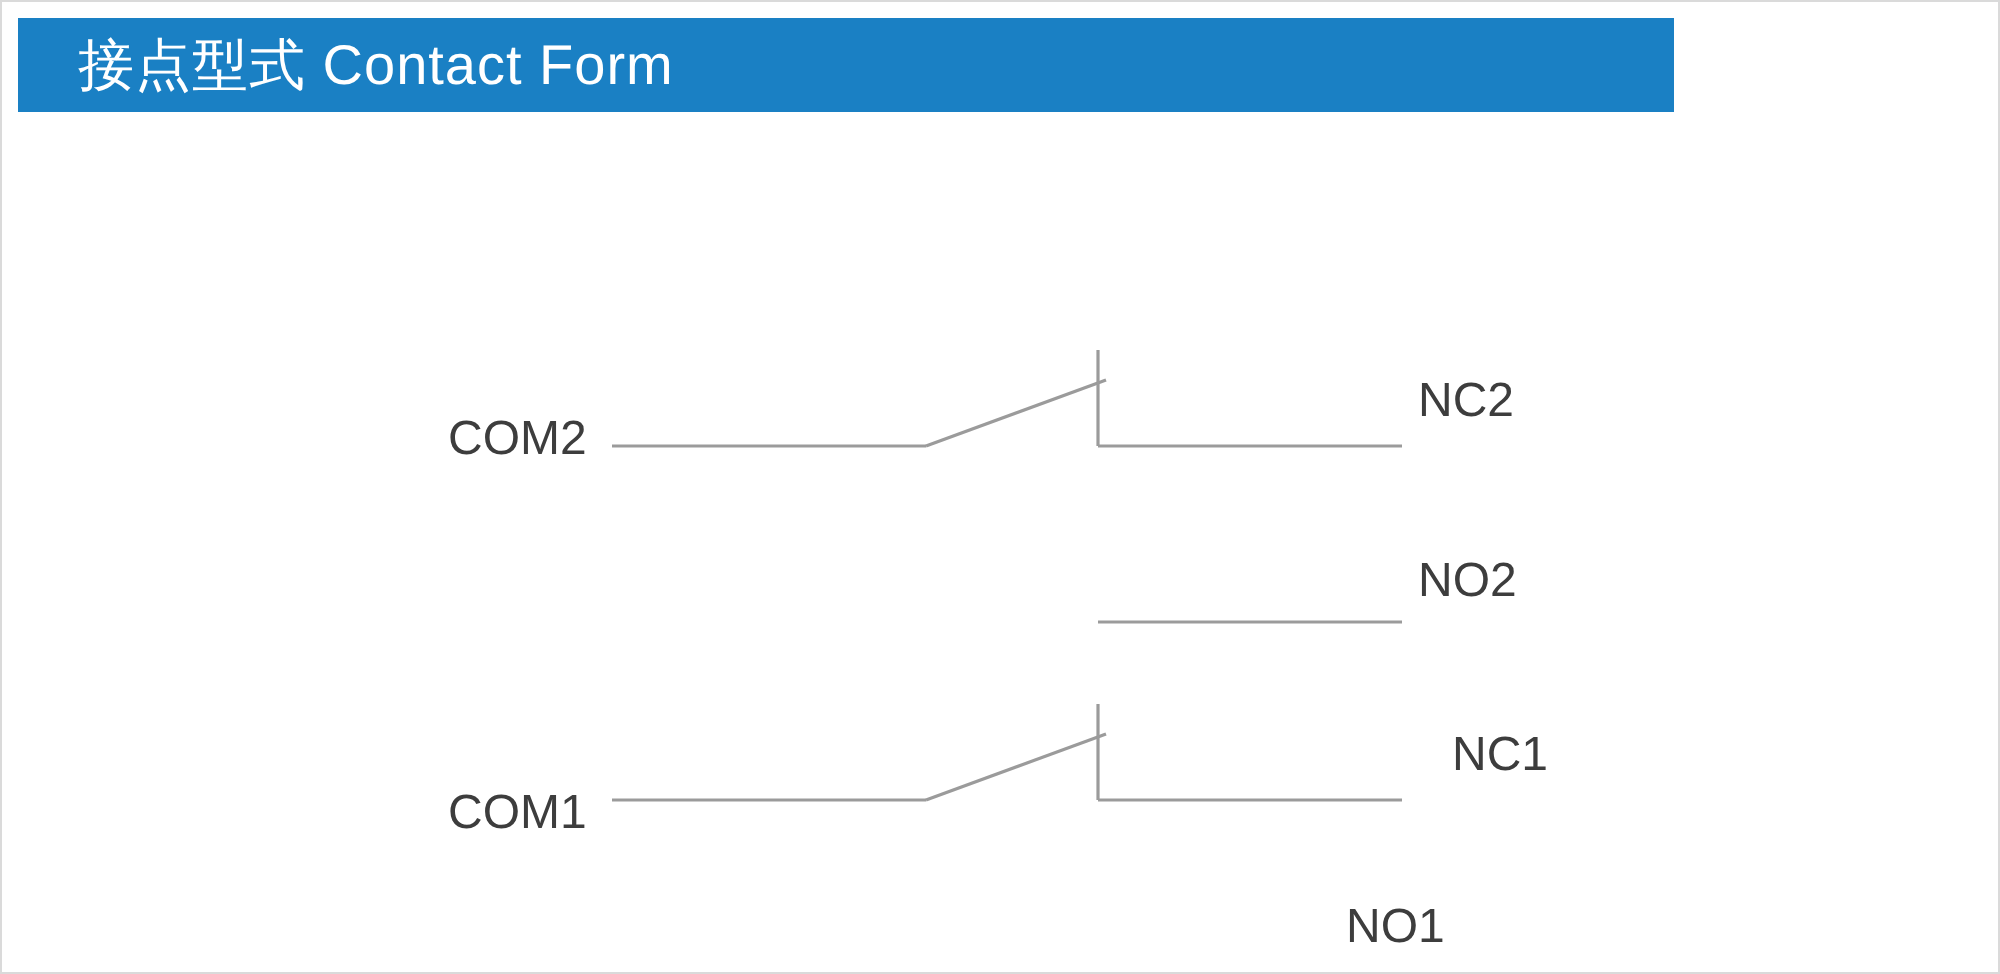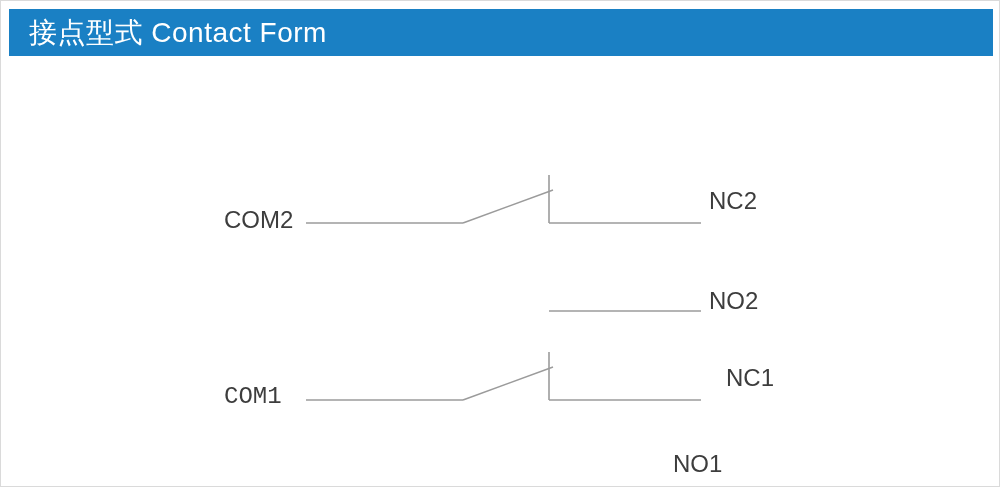--- a/index.html
+++ b/index.html
@@ -16,27 +16,27 @@
     height: 487px;
     background: #ffffff;
     border: 1px solid #dadada;
     box-sizing: border-box;
     overflow: hidden;
   }
   .header {
     position: absolute;
     top: 8px;
     left: 8px;
-    width: 984px;
+    width: 828px;
     height: 47px;
     background: var(--header-bg, #1a80c4);
     display: flex;
     align-items: center;
     box-sizing: border-box;
-    padding-left: 20px;
+    padding-left: 30px;
   }
   .header .title {
     color: var(--header-text, #ffffff);
     font-size: 28px;
     font-weight: 500;
     letter-spacing: 0.5px;
     white-space: nowrap;
   }
   .diagram-svg {
     position: absolute;
@@ -78,19 +78,19 @@
 
     <line x1="305" y1="399" x2="462" y2="399"></line>
     <line x1="462" y1="399" x2="552" y2="366"></line>
     <line x1="548" y1="351" x2="548" y2="399"></line>
     <line x1="548" y1="399" x2="700" y2="399"></line>
     <line x1="548" y1="486" x2="700" y2="486"></line>
   </svg>
 
   <div class="lbl" style="left:223px; top:205px;">COM2</div>
   <div class="lbl" style="left:708px; top:186px;">NC2</div>
-  <div class="lbl" style="left:708px; top:286px;">NO2</div>
+  <div class="lbl" style="left:708px; top:276px;">NO2</div>
 
-  <div class="lbl" style="left:223px; top:382px;font-family:Liberation Mono, monospace;">COM1</div>
+  <div class="lbl" style="left:223px; top:392px;">COM1</div>
   <div class="lbl" style="left:725px; top:363px;">NC1</div>
   <div class="lbl" style="left:672px; top:449px;">NO1</div>
 
 </div>
 
 </body></html>

